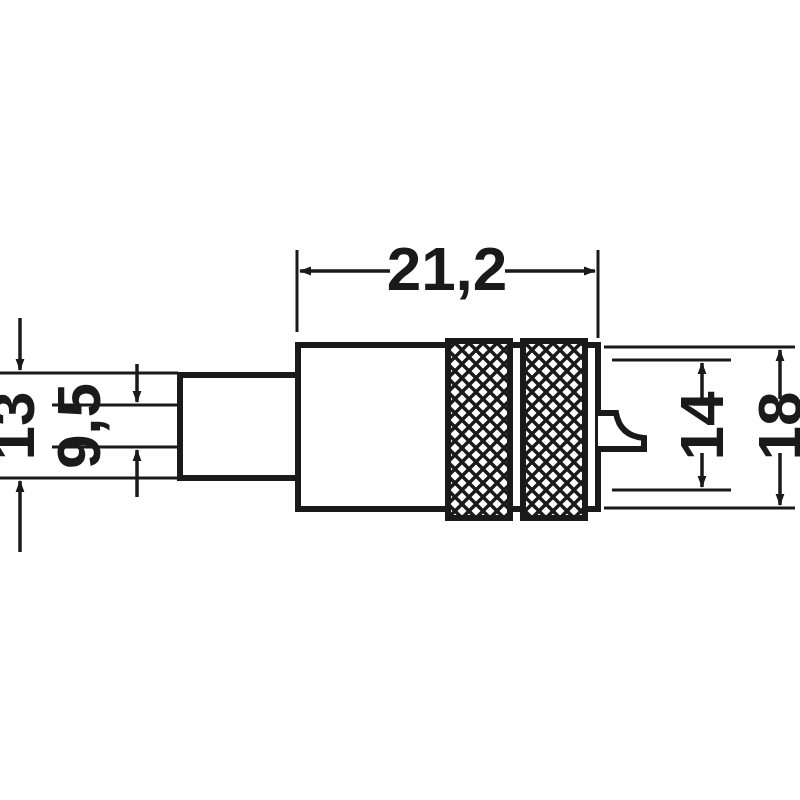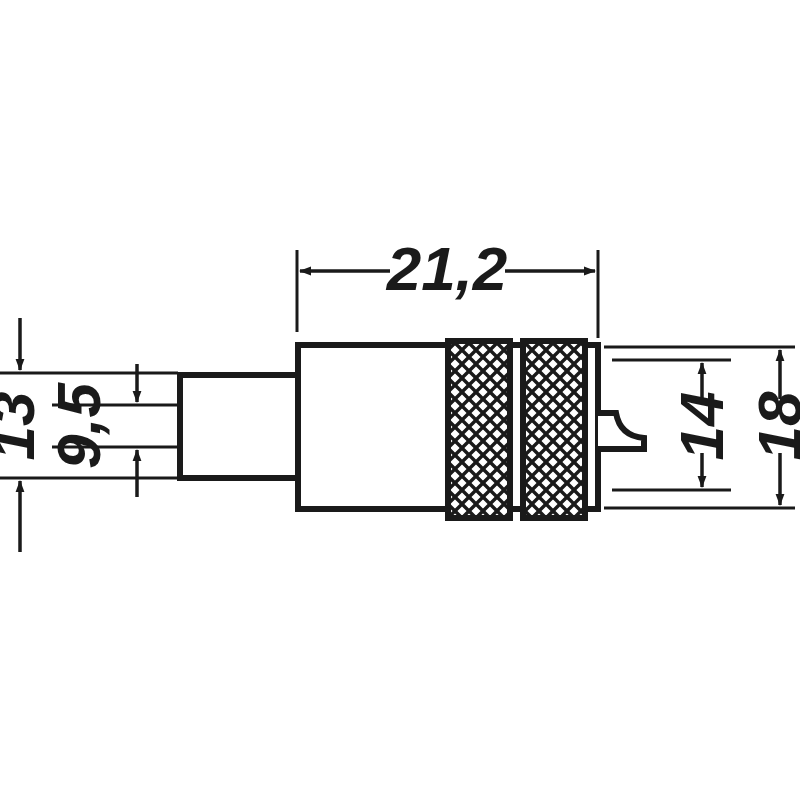--- a/index.html
+++ b/index.html
@@ -12,21 +12,20 @@
     width: 800px;
     height: 800px;
     font-family: "Liberation Sans", sans-serif;
     overflow: hidden;
   }
   #drawing-root {
     position: relative;
     width: 800px;
     height: 679px;
     background: #ffffff;
-    font-style: italic;
   }
   svg#tech-drawing {
     display: block;
     width: 800px;
     height: 800px;
   }
   .dim-text {
     font-family: "Liberation Sans", sans-serif;
     font-weight: 700;
     fill: #1a1a1a;

